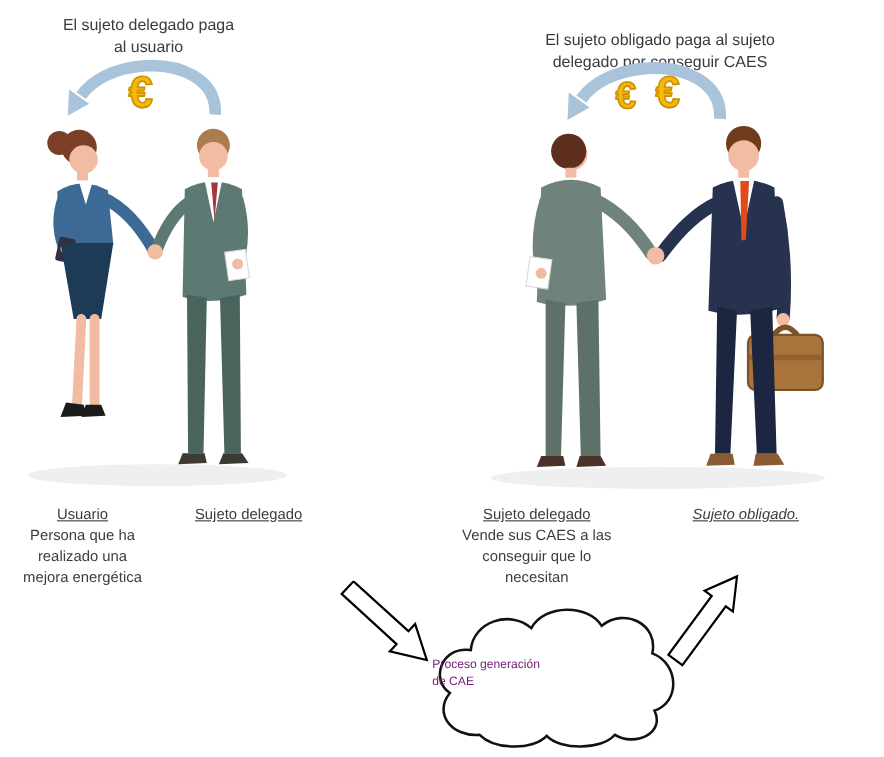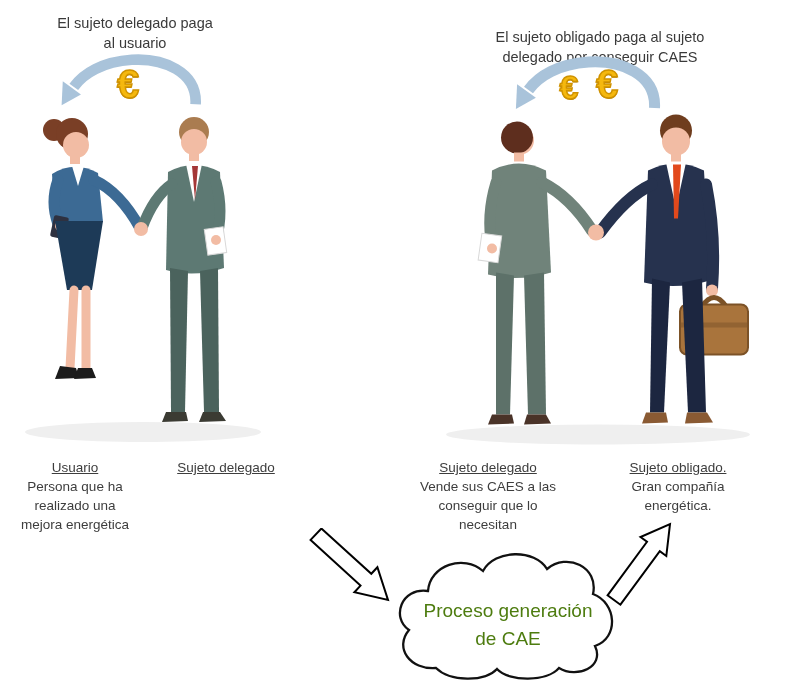--- a/index.html
+++ b/index.html
@@ -22,28 +22,28 @@
   .scene{position:absolute;}
   .scene-left{left:8px;top:100px;width:280px;height:350px;}
   .scene-right{left:418px;top:98px;width:360px;height:355px;}
 
   .label{position:absolute;text-align:center;font-size:13.5px;line-height:1.42;color:#3d3d3d;}
   .label-title{text-decoration:underline;}
   .label-desc{white-space:pre-line;}
   .label-1{left:-4px;top:458px;width:158px;}
   .label-2{left:150px;top:458px;width:152px;}
   .label-3{left:398px;top:458px;width:180px;}
-  .label-4{left:590px;top:458px;width:176px;}
+  .label-4{left:590px;top:458px;width:176px;font-style:italic;}
 
   .block-arrow{position:absolute;}
   .arrow-to-cloud{left:308px;top:528px;width:90px;height:80px;}
   .arrow-from-cloud{left:606px;top:516px;width:72px;height:92px;}
 
   .cloud-svg{position:absolute;left:388px;top:540px;width:240px;height:148px;}
-  .cloud-text{position:absolute;left:393px;top:597px;width:230px;text-align:center;font-size:19px;line-height:1.45;white-space:pre-line;color:#4d7c0f;}
+  .cloud-text{position:absolute;left:393px;top:597px;width:230px;font-size:11px;line-height:1.45;white-space:pre-line;color:#701a75;}
 </style>
 </head>
 <body>
 
 <div class="canvas">
 
   <div class="caption caption-left">El sujeto delegado paga
 al usuario</div>
   <div class="caption caption-right">El sujeto obligado paga al sujeto
 delegado por conseguir CAES</div>
@@ -148,22 +148,20 @@
     <div class="label-title">Sujeto delegado</div>
   </div>
   <div class="label label-3">
     <div class="label-title">Sujeto delegado</div>
     <div class="label-desc">Vende sus CAES a las
 conseguir que lo
 necesitan</div>
   </div>
   <div class="label label-4">
     <div class="label-title">Sujeto obligado.</div>
-    <div class="label-desc">Gran compañía
-energética.</div>
   </div>
 
   <svg class="block-arrow arrow-to-cloud" viewBox="0 0 90 80">
     <polygon points="2.6,11.9 52.5,57.6 46.4,64.2 80,72 69.4,39.2 63.3,45.8 13.4,0.5" fill="#ffffff" stroke="#000000" stroke-width="2" stroke-linejoin="miter"></polygon>
   </svg>
   <svg class="block-arrow arrow-from-cloud" viewBox="-2 0 72 92">
     <polygon points="12.4,88.7 51.8,35.2 58.3,40 62,8 32.5,21 39,25.8 -0.4,79.3" fill="#ffffff" stroke="#000000" stroke-width="2" stroke-linejoin="miter"></polygon>
   </svg>
 
   <svg class="cloud-svg" viewBox="0 0 240 148">

